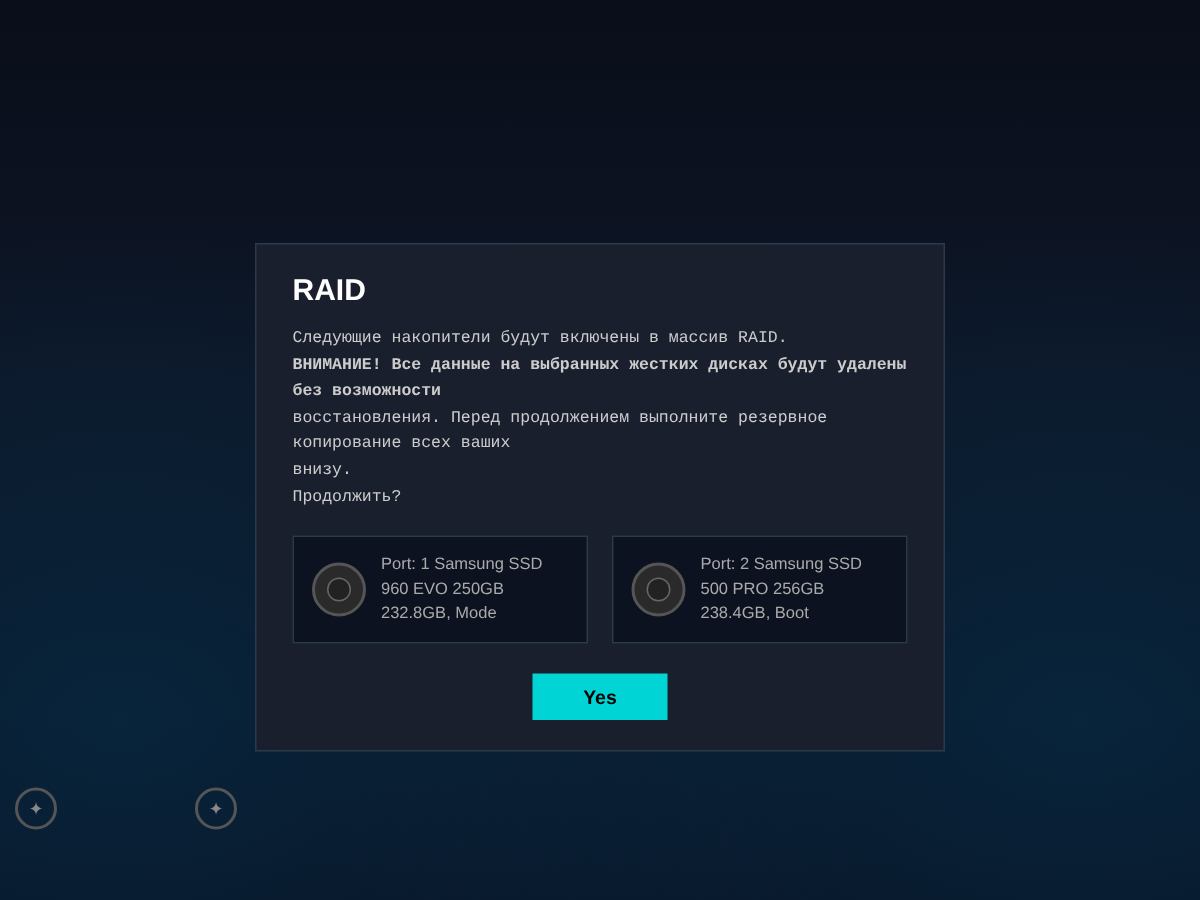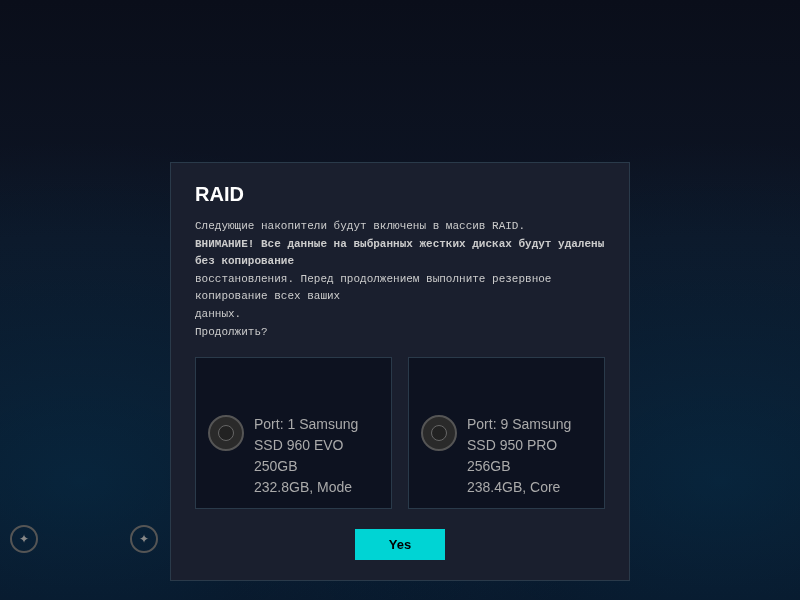--- a/index.html
+++ b/index.html
@@ -243,23 +243,22 @@
       content: '';
       width: 14px;
       height: 14px;
       background: #222;
       border-radius: 50%;
       border: 1px solid #666;
     }
 
     .drive-info {
       color: #aaa;
-      font-size: 14px;
+      font-size: 11px;
       line-height: 1.5;
-      margin-top: 46px;
     }
 
     .raid-buttons {
       display: flex;
       justify-content: center;
       gap: 16px;
       margin-top: 8px;
     }
 
     .btn-yes {
@@ -472,39 +471,39 @@
 производит. или энергосбер.</div>
     </div>
   </div>
 
   <div class="main-area">
 
     <div class="raid-dialog">
       <div class="raid-title">RAID</div>
       <div class="raid-desc">
         <span>Следующие накопители будут включены в массив RAID.</span><br>
-        <span class="warning">ВНИМАНИЕ! Все данные на выбранных жестких дисках будут удалены без копирование</span><br>
+        <span class="warning">ВНИМАНИЕ! Все данные на выбранных жестких дисках будут удалены без возможности</span><br>
         <span>восстановления. Перед продолжением выполните резервное копирование всех ваших</span><br>
-        <span>данных.</span><br>
+        <span>внизу.</span><br>
         <span>Продолжить?</span>
       </div>
 
       <div class="raid-drives">
         <div class="drive-item">
           <div class="drive-icon"></div>
           <div class="drive-info">
             <div>Port: 1 Samsung SSD 960 EVO 250GB</div>
             <div>232.8GB, Mode</div>
           </div>
         </div>
         <div class="drive-item">
           <div class="drive-icon"></div>
           <div class="drive-info">
-            <div>Port: 9 Samsung SSD 950 PRO 256GB</div>
-            <div>238.4GB, Core</div>
+            <div>Port: 2 Samsung SSD 500 PRO 256GB</div>
+            <div>238.4GB, Boot</div>
           </div>
         </div>
       </div>
 
       <div class="raid-buttons">
         <button class="btn-yes">Yes</button>
       </div>
     </div>
   </div>
 

